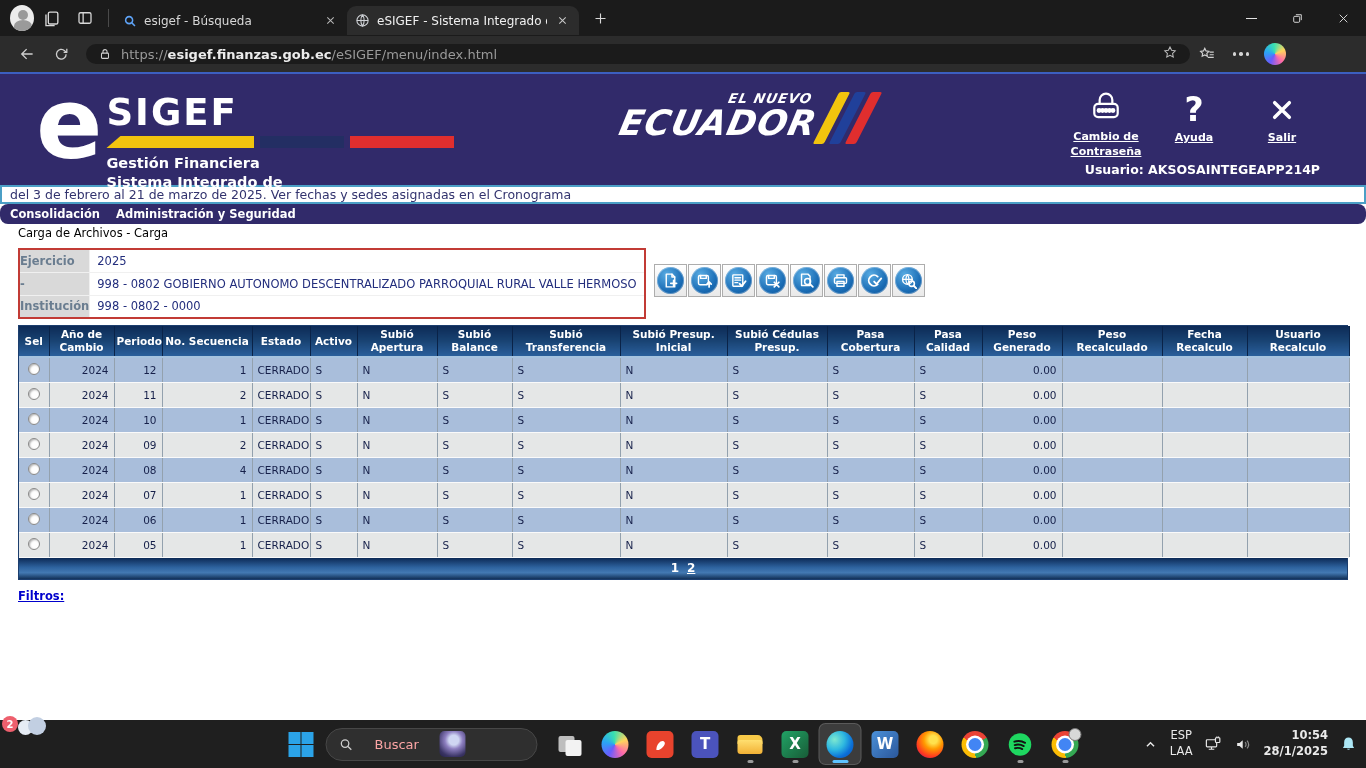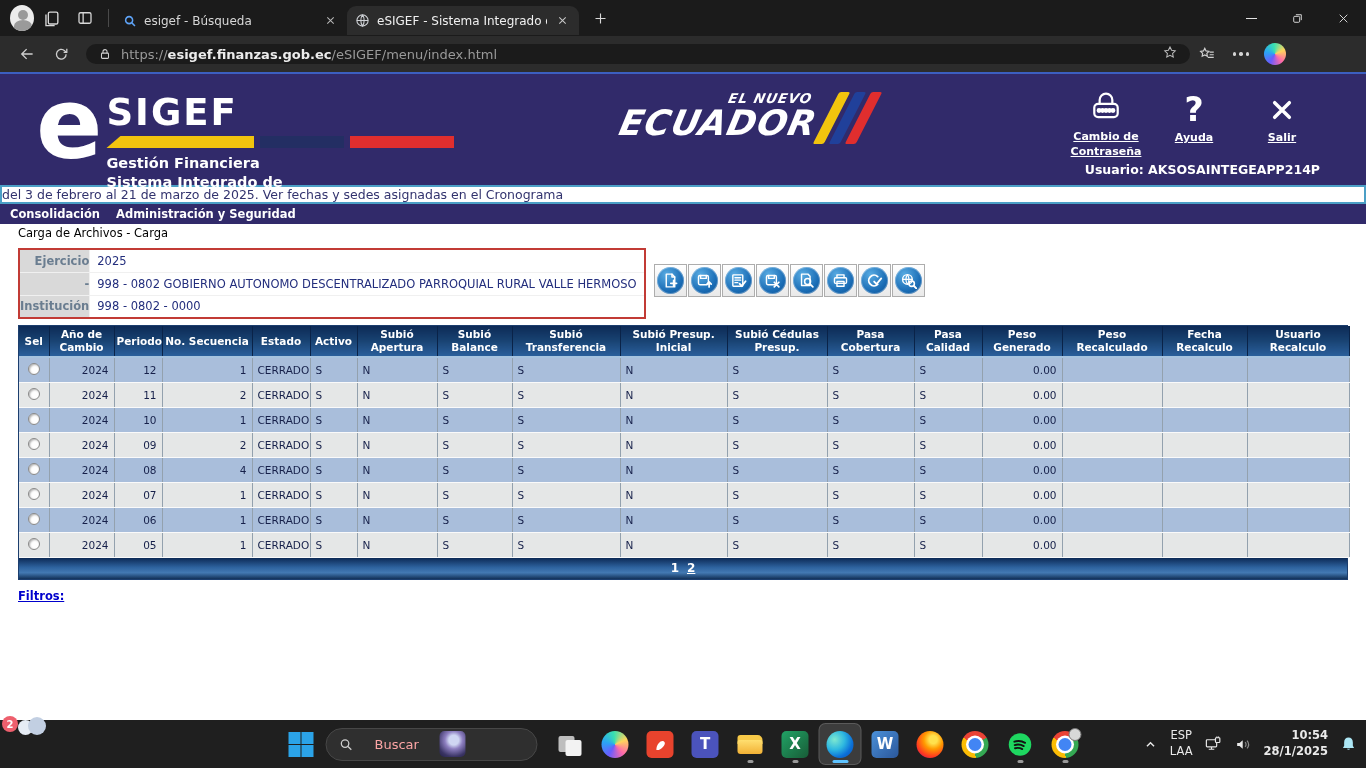--- a/index.html
+++ b/index.html
@@ -64,31 +64,31 @@
   .hdr-links { position:absolute; right:40px; top:10px; display:flex; }
   .hdr-link { width:88px; text-align:center; }
   .hdr-icon { height:42px; display:flex; align-items:flex-end; justify-content:center; }
   .hdr-label { display:inline-block; margin-top:4px; font-size:11px; font-weight:bold;
                text-decoration:underline; line-height:1.35; color:#fff; }
   .help-glyph { font-size:33px; font-weight:bold; line-height:1; }
   .hdr-user { position:absolute; right:46px; top:88px; display:flex; 
               font-weight:bold; font-size:12.5px; }
 
   .marquee { height:19px; background:#fff; border:2px solid #4b9fc6; display:flex; align-items:center;
-             font-size:12.5px; color:#32336e; white-space:nowrap; overflow:hidden; }
-  .menubar { height:20px; background:#312a6a; display:flex; align-items:center; padding-left:10px; }
+             padding-left:8px; font-size:12.5px; color:#32336e; white-space:nowrap; overflow:hidden; }
+  .menubar { height:20px; background:#312a6a; display:flex; align-items:center; padding-left:10px;border-radius:8px; }
   .menu-item { color:#fff; font-size:11.5px; font-weight:bold; margin-right:16px; cursor:default; }
 
   .page-title { margin:9px 0 0 18px; font-size:13px; font-weight:bold; color:#000; }
   .page-subtitle { margin:2px 0 0 18px; font-size:11.5px; color:#000; }
 
   .form-row { display:flex; margin:8px 0 0 18px; align-items:flex-start; }
   .form-table { width:596px; border:2px solid #c23b35; border-collapse:collapse; background:#fff; }
   .form-table td { border:1px solid #f0f0f0; height:23px; }
-  .f-label { width:84px; background:#d9d9d9; color:#6a7d90; font-weight:bold; font-size:11.5px; text-align:right; }
+  .f-label { width:84px; background:#d9d9d9; color:#6a7d90; font-weight:bold; font-size:11.5px; text-align:left; }
   .f-value { color:#232e7d; font-size:11.5px; padding:2px 7px; white-space:nowrap; }
 
   .action-toolbar { margin-left:8px; margin-top:16px; display:flex; }
   .tb-cell { width:33px; height:33px; border:1px solid #adadad; background:linear-gradient(#ffffff,#e9e9e9);
              display:flex; align-items:center; justify-content:center; margin-right:1px; cursor:pointer; }
   .tb-circle { width:27px; height:27px; border-radius:50%;
       background:radial-gradient(circle at 35% 28%,#58abe2,#1a6cb5 62%,#0b4f8f);
       box-shadow:inset 0 0 0 1px rgba(255,255,255,.3); display:flex; align-items:center; justify-content:center; }
   .tb-circle svg { width:17px; height:17px; stroke:#fff; fill:none; stroke-width:2;
                    stroke-linecap:round; stroke-linejoin:round; }

